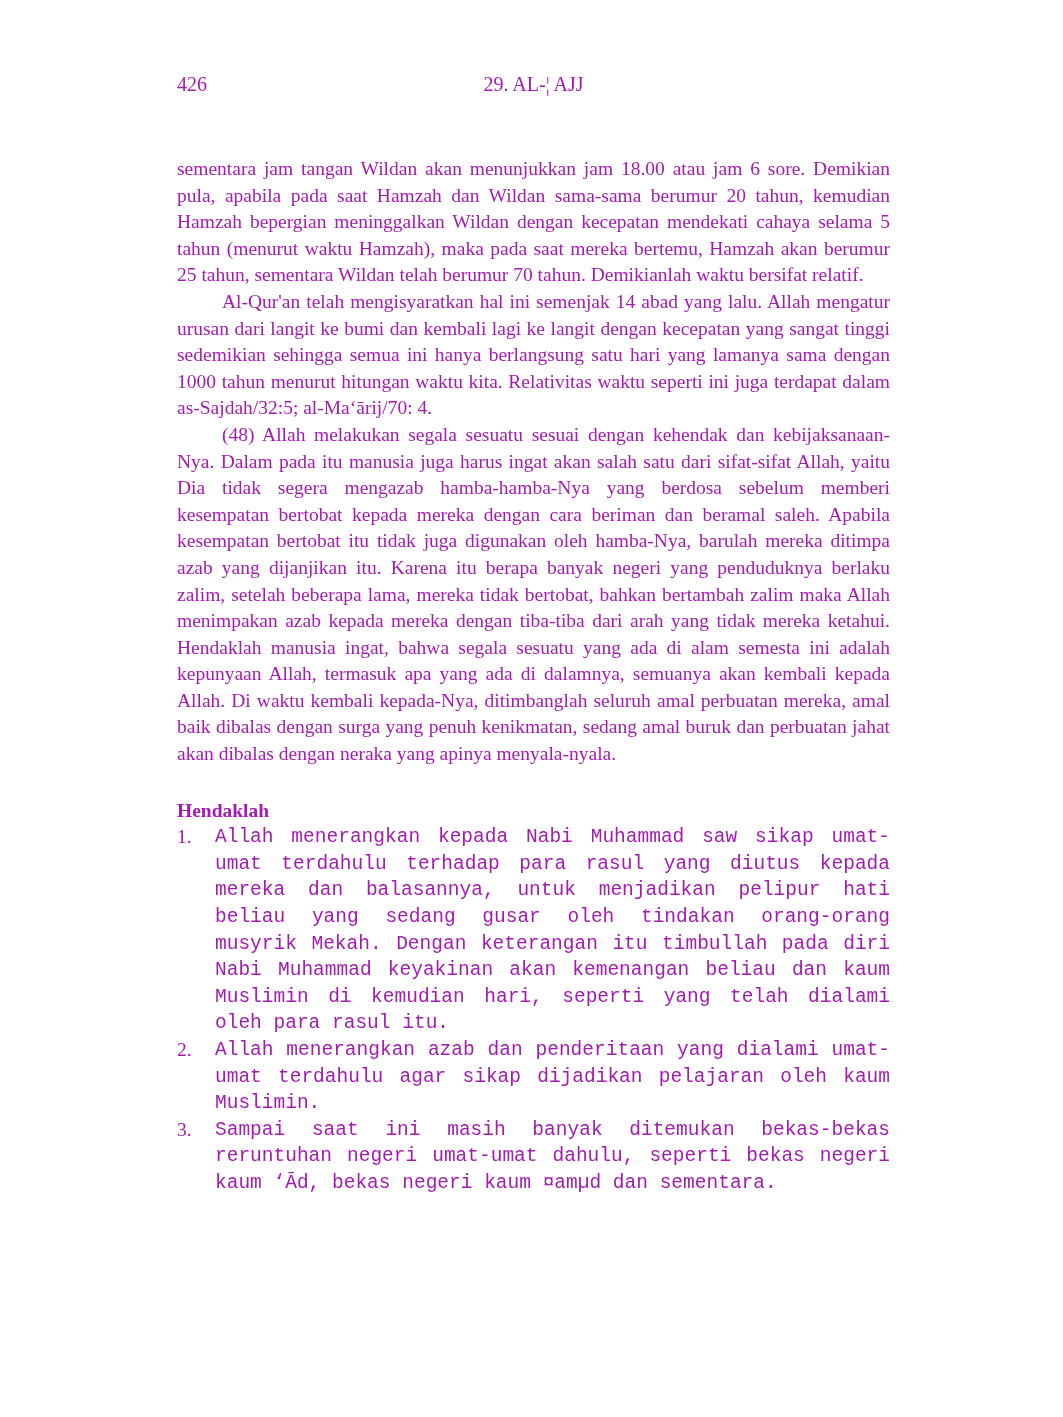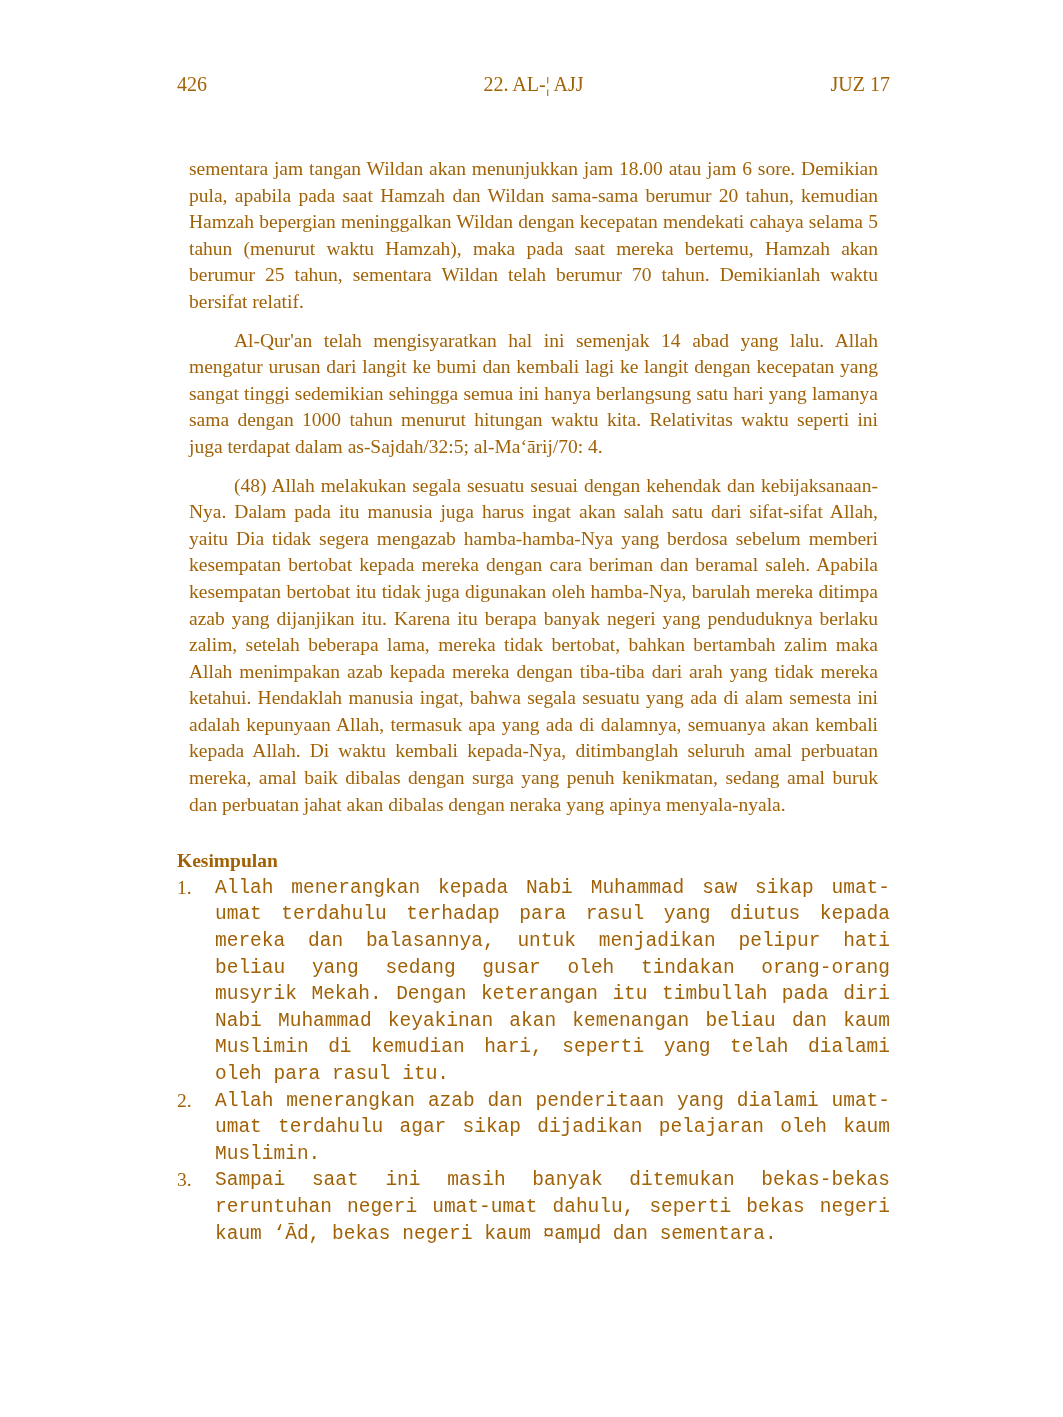--- a/index.html
+++ b/index.html
@@ -3,21 +3,21 @@
 <meta charset="utf-8">
 <style>
   * { margin: 0; padding: 0; box-sizing: border-box; }
   html, body { background: #ffffff; }
   .page {
     position: relative;
     width: 1063px;
     height: 1417px;
     background: #ffffff;
     font-family: "Liberation Serif", "DejaVu Serif", serif;
-    color: #a16207;
+    color: #a21caf;
     overflow: hidden;
   }
   .content {
     position: absolute;
     left: 177px;
     top: 72px;
     width: 713px;
   }
   .header {
     display: grid;
@@ -28,21 +28,21 @@
   }
   .header .page-number { text-align: left; }
   .header .running-title { text-align: center; }
   .header .juz { text-align: right; }
   .body-text {
     margin-top: 60px;
     font-size: 19.5px;
     line-height: 26.6px;
     text-align: justify;
   }
-  .body-text p { margin: 12px; }
+  .body-text p { margin: 0; }
   .body-text p.indented { text-indent: 45px; }
   .kesimpulan { margin-top: 30px; }
   .kesimpulan-heading {
     font-size: 19.5px;
     line-height: 26.6px;
     font-weight: bold;
     text-align: left;
   }
   .kesimpulan-list { }
   .kesimpulan-item {
@@ -61,32 +61,31 @@
   }
 </style>
 </head>
 <body>
 
 <div class="page">
   <div class="content">
 
     <div class="header">
       <span class="page-number">426</span>
-      <span class="running-title">22. AL-¦ AJJ</span>
-      <span class="juz">JUZ 17</span>
+      <span class="running-title">29. AL-¦ AJJ</span>
     </div>
 
     <div class="body-text">
       <p>sementara jam tangan Wildan akan menunjukkan jam 18.00 atau jam 6 sore. Demikian pula, apabila pada saat Hamzah dan Wildan sama-sama berumur 20 tahun, kemudian Hamzah bepergian meninggalkan Wildan dengan kecepatan mendekati cahaya selama 5 tahun (menurut waktu Hamzah), maka pada saat mereka bertemu, Hamzah akan berumur 25 tahun, sementara Wildan telah berumur 70 tahun. Demikianlah waktu bersifat relatif.</p>
       <p class="indented">Al-Qur'an telah mengisyaratkan hal ini semenjak 14 abad yang lalu. Allah mengatur urusan dari langit ke bumi dan kembali lagi ke langit dengan kecepatan yang sangat tinggi sedemikian sehingga semua ini hanya berlangsung satu hari yang lamanya sama dengan 1000 tahun menurut hitungan waktu kita. Relativitas waktu seperti ini juga terdapat dalam as-Sajdah/32:5; al-Ma‘ārij/70: 4.</p>
       <p class="indented">(48) Allah melakukan segala sesuatu sesuai dengan kehendak dan kebijaksanaan-Nya. Dalam pada itu manusia juga harus ingat akan salah satu dari sifat-sifat Allah, yaitu Dia tidak segera mengazab hamba-hamba-Nya yang berdosa sebelum memberi kesempatan bertobat kepada mereka dengan cara beriman dan beramal saleh. Apabila kesempatan bertobat itu tidak juga digunakan oleh hamba-Nya, barulah mereka ditimpa azab yang dijanjikan itu. Karena itu berapa banyak negeri yang penduduknya berlaku zalim, setelah beberapa lama, mereka tidak bertobat, bahkan bertambah zalim maka Allah menimpakan azab kepada mereka dengan tiba-tiba dari arah yang tidak mereka ketahui. Hendaklah manusia ingat, bahwa segala sesuatu yang ada di alam semesta ini adalah kepunyaan Allah, termasuk apa yang ada di dalamnya, semuanya akan kembali kepada Allah. Di waktu kembali kepada-Nya, ditimbanglah seluruh amal perbuatan mereka, amal baik dibalas dengan surga yang penuh kenikmatan, sedang amal buruk dan perbuatan jahat akan dibalas dengan neraka yang apinya menyala-nyala.</p>
     </div>
 
     <div class="kesimpulan">
-      <div class="kesimpulan-heading">Kesimpulan</div>
+      <div class="kesimpulan-heading">Hendaklah</div>
       <div class="kesimpulan-list">
         <div class="kesimpulan-item">
           <span class="item-number">1.</span>
           <span class="item-text">Allah menerangkan kepada Nabi Muhammad saw sikap umat-umat terdahulu terhadap para rasul yang diutus kepada mereka dan balasannya, untuk menjadikan pelipur hati beliau yang sedang gusar oleh tindakan orang-orang musyrik Mekah. Dengan keterangan itu timbullah pada diri Nabi Muhammad keyakinan akan kemenangan beliau dan kaum Muslimin di kemudian hari, seperti yang telah dialami oleh para rasul itu.</span>
         </div>
         <div class="kesimpulan-item">
           <span class="item-number">2.</span>
           <span class="item-text">Allah menerangkan azab dan penderitaan yang dialami umat-umat terdahulu agar sikap dijadikan pelajaran oleh kaum Muslimin.</span>
         </div>
         <div class="kesimpulan-item">

